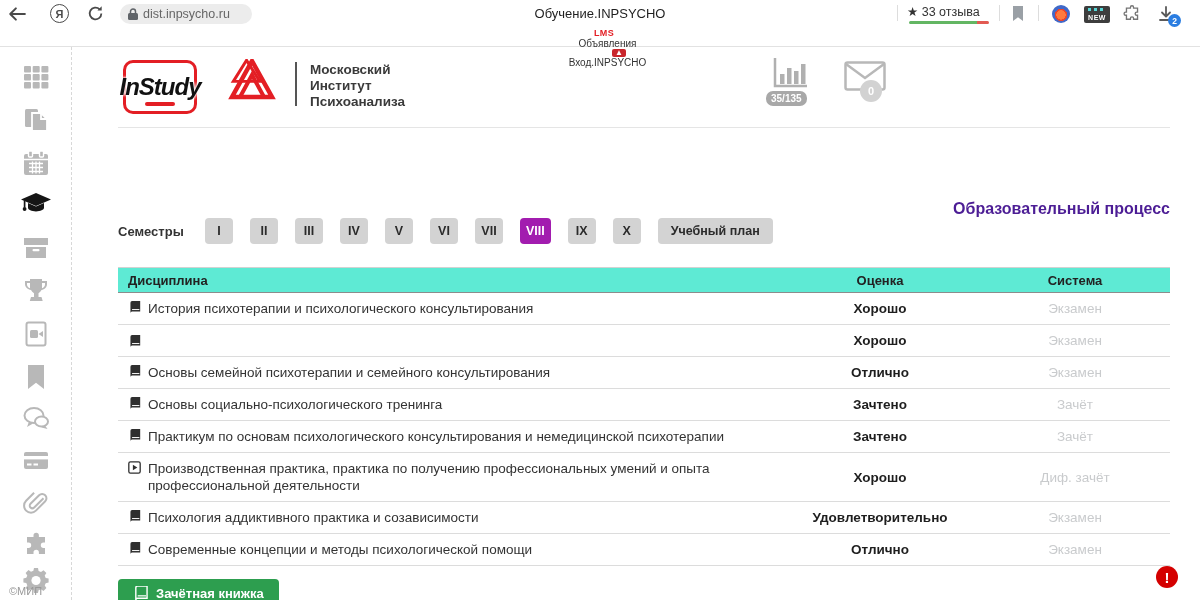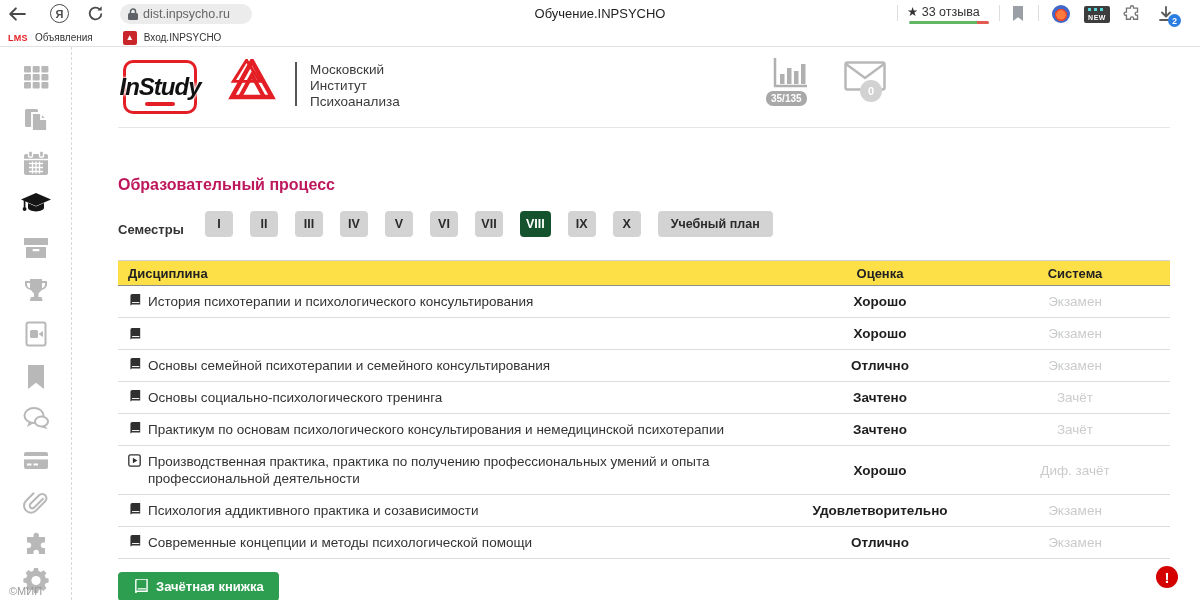--- a/index.html
+++ b/index.html
@@ -24,21 +24,21 @@
   .ext-circle { left:1052px; top:5px; width:18px; height:18px; border-radius:50%;
                 background:radial-gradient(circle at 50% 55%, #ff7a3d 0 34%, #e8452c 36% 45%, #4168c8 47% 72%, #35a3e8 74% 100%); }
   .new-ico { left:1084px; top:6px; width:26px; height:17px; background:#3d3d3d; border-radius:2px;
              display:flex; align-items:flex-end; justify-content:center; }
   .new-ico span { color:#fff; font-size:7px; font-weight:bold; letter-spacing:.5px; line-height:10px; }
   .new-ico i { position:absolute; top:2px; left:4px; right:4px; height:3px;
                background:repeating-linear-gradient(90deg,#56d6d6 0 3px,transparent 3px 6px); }
   .dl-badge { left:1168px; top:14px; width:13px; height:13px; background:#2a7de1; border-radius:50%;
               color:#fff; font-size:8.5px; font-weight:bold; display:flex; align-items:center; justify-content:center; }
   
-  .bm-row { position:relative; height:19px; display:flex; align-items:center; padding-left:8px; }
+  .bm-row { position:relative; height:19px; display:flex; align-items:center; padding-left:8px;flex-direction:column; }
   .lms-ico { color:#e31e24; font-weight:bold; font-size:9px; letter-spacing:.3px; }
   .bm-label { font-size:10px; color:#333; margin-left:7px; }
   .mip-mini { margin-left:30px; width:14px; height:14px; background:#c9262c; border-radius:2px;
               display:flex; align-items:center; justify-content:center; }
   .mip-mini span { color:#fff; font-size:8px; line-height:8px; }
 
   
   .sidebar { position:absolute; left:0; top:47px; width:72px; height:553px; background:#fff;
              border-right:1px dashed #d8d8d8; }
   .side-ico { position:absolute; left:23px; width:26px; height:26px; }
@@ -47,40 +47,40 @@
   
   .main { position:absolute; left:72px; top:47px; width:1128px; height:553px; background:#fff; }
   .m-header { position:relative; height:81px; }
   .m-header .abs { position:absolute; }
   .logo-box { left:51px; top:13px; width:74px; height:54px; border:3.5px solid #e31e24; border-radius:10px;
               display:flex; align-items:center; justify-content:center;font-style:italic; }
   .logo-text { font-size:24px; font-weight:bold; color:#111; letter-spacing:-1px;
                text-shadow:0 0 3px #fff,0 0 3px #fff,0 0 3px #fff; }
   .logo-underline { left:73px; top:55px; width:30px; height:4px; background:#e31e24; border-radius:2px; }
   .vdiv { left:223px; top:15px; width:2px; height:44px; background:#555; }
-  .inst { left:238px; top:15px; font-size:13.5px; font-weight:normal; color:#3a3a3a; line-height:16px; }
+  .inst { left:238px; top:15px; font-size:13.5px; font-weight:bold; color:#3a3a3a; line-height:16px; }
   .stats-badge { left:694px; top:44px; background:#a8a8a8; color:#fff; font-size:10px; font-weight:bold;
                  padding:2px 5px; border-radius:7px; }
   .mail-badge { left:788px; top:33px; width:22px; height:22px; background:#d2d2d2; border-radius:50%;
                 color:#fff; font-size:11px; font-weight:bold; display:flex; align-items:center; justify-content:center; }
   .header-line { left:46px; right:30px; bottom:0; height:1px; background:#e5e5e5; }
 
   .content { padding:0 30px 0 46px; }
-  .page-title { margin-top:48px; font-size:16px; font-weight:bold; color:#be185d; }
-
-  .sem-row { margin-top:17px; display:flex; align-items:flex-end; height:26px; }
+  .page-title { margin-top:72px; font-size:16px; font-weight:bold; color:#4c1d95;text-align:right; }
+
+  .sem-row { display:flex; align-items:center; height:26px; }
   .sem-label { width:87px; font-size:13px; font-weight:bold; color:#333; }
   .sem-btn { min-width:28px; height:26px; padding:0 6px; margin-right:17px; border-radius:4px;
              background:#d3d3d3; border:none; font-family:inherit; font-size:12.5px; font-weight:bold; color:#2b2b2b;
              display:flex; align-items:center; justify-content:center; cursor:pointer; }
-  .sem-btn.active { background:#14532d; color:#fff; }
+  .sem-btn.active { background:#a21caf; color:#fff; }
   .sem-btn.plan { padding:0 13px; margin-right:0; }
 
   .table { margin-top:23px; }
-  .t-head { display:flex; align-items:center; height:26px; background:#fde047;
+  .t-head { display:flex; align-items:center; height:26px; background:#5eead4;
             border-top:1px solid #d2d2d2; border-bottom:1px solid #8c8c8c;
             font-size:13px; font-weight:bold; color:#222; }
   .t-row { display:flex; align-items:center; border-bottom:1px solid #dcdcdc; min-height:32px;
            font-size:13.5px; color:#333; }
   .c-name { flex:1; padding:7px 6px 7px 10px; display:flex; align-items:flex-start; gap:7px; line-height:17px; }
   .c-name svg { flex:0 0 auto; margin-top:1px; }
   .c-grade { width:200px; text-align:center; font-weight:bold; color:#1e1e1e; }
   .c-system { width:190px; text-align:center; color:#c9cbcd; }
   .t-head .c-name { font-weight:bold; padding-top:0; padding-bottom:0; }
   .t-head .c-grade, .t-head .c-system { font-weight:bold; color:#222; }

